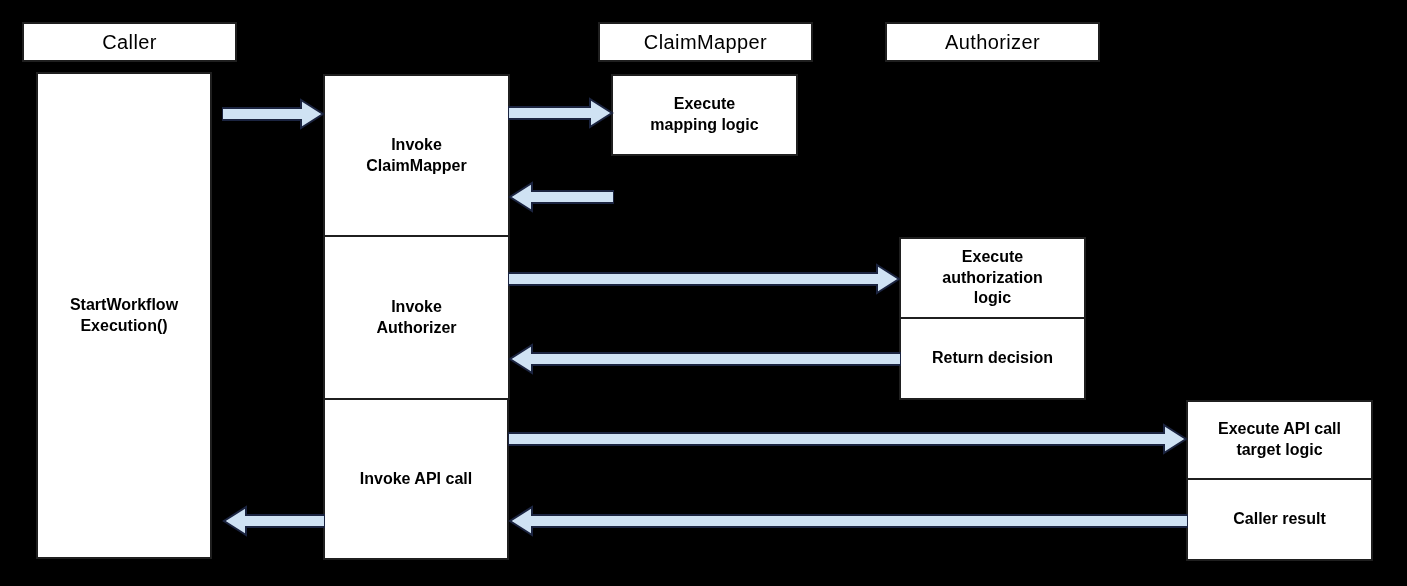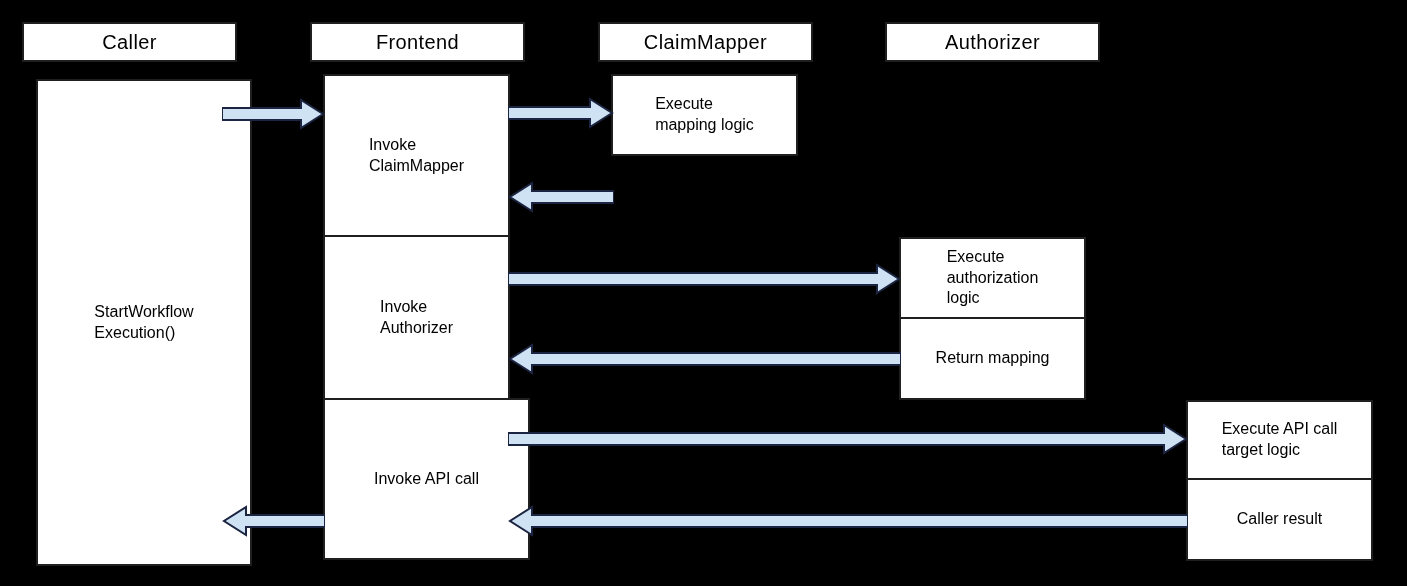--- a/index.html
+++ b/index.html
@@ -26,22 +26,22 @@
     letter-spacing: 0.4px;
     color: var(--text, #000);
   }
   .activity-box {
     position: absolute;
     background: var(--box-fill, #fff);
     border: 2px solid var(--box-border, #1f1f1f);
     display: flex;
     align-items: center;
     justify-content: center;
-    text-align: left;
-    font-weight: normal;
+    text-align: center;
+    font-weight: bold;
     font-size: 16px;
     line-height: 1.3;
     color: var(--text, #000);
     white-space: pre-line;
     padding: 20px;
   }
   .arrow { position: absolute; height: 32px; }
   .arrow svg { display: block; width: 100%; height: 100%; }
   .arrow polygon {
     fill: var(--arrow-fill, #cfe2f3);
@@ -49,40 +49,39 @@
     stroke-width: 2;
     stroke-linejoin: miter;
   }
 </style>
 </head>
 <body>
 
 <div class="canvas">
 
   <div class="header-box" style="left:22px">Caller</div>
-  <div class="header-box" style="left:310px">Frontend</div>
   <div class="header-box" style="left:598px">ClaimMapper</div>
   <div class="header-box" style="left:885px">Authorizer</div>
 
-  <div class="activity-box" style="left:36px; top:79px; width:216px; height:487px">StartWorkflow
+  <div class="activity-box" style="left:36px; top:72px; width:176px; height:487px">StartWorkflow
 Execution()</div>
 
   <div class="activity-box" style="left:323px; top:74px;  width:187px; height:163px">Invoke
 ClaimMapper</div>
   <div class="activity-box" style="left:323px; top:235px; width:187px; height:165px">Invoke
 Authorizer</div>
-  <div class="activity-box" style="left:323px; top:398px; width:207px; height:162px">Invoke API call</div>
+  <div class="activity-box" style="left:323px; top:398px; width:186px; height:162px">Invoke API call</div>
 
   <div class="activity-box" style="left:611px; top:74px;  width:187px; height:82px">Execute
 mapping logic</div>
 
   <div class="activity-box" style="left:899px; top:237px; width:187px; height:82px">Execute
 authorization
 logic</div>
-  <div class="activity-box" style="left:899px; top:317px; width:187px; height:83px">Return mapping</div>
+  <div class="activity-box" style="left:899px; top:317px; width:187px; height:83px">Return decision</div>
 
   <div class="activity-box" style="left:1186px; top:400px; width:187px; height:80px">Execute API call
 target logic</div>
   <div class="activity-box" style="left:1186px; top:478px; width:187px; height:83px">Caller result</div>
 
   <div class="arrow" style="left:222px; top:98px;  width:103px">
     <svg viewBox="0 0 103 32">
       <polygon points="0,10 79,10 79,2 101,16 79,30 79,22 0,22"></polygon>
     </svg>
   </div>

